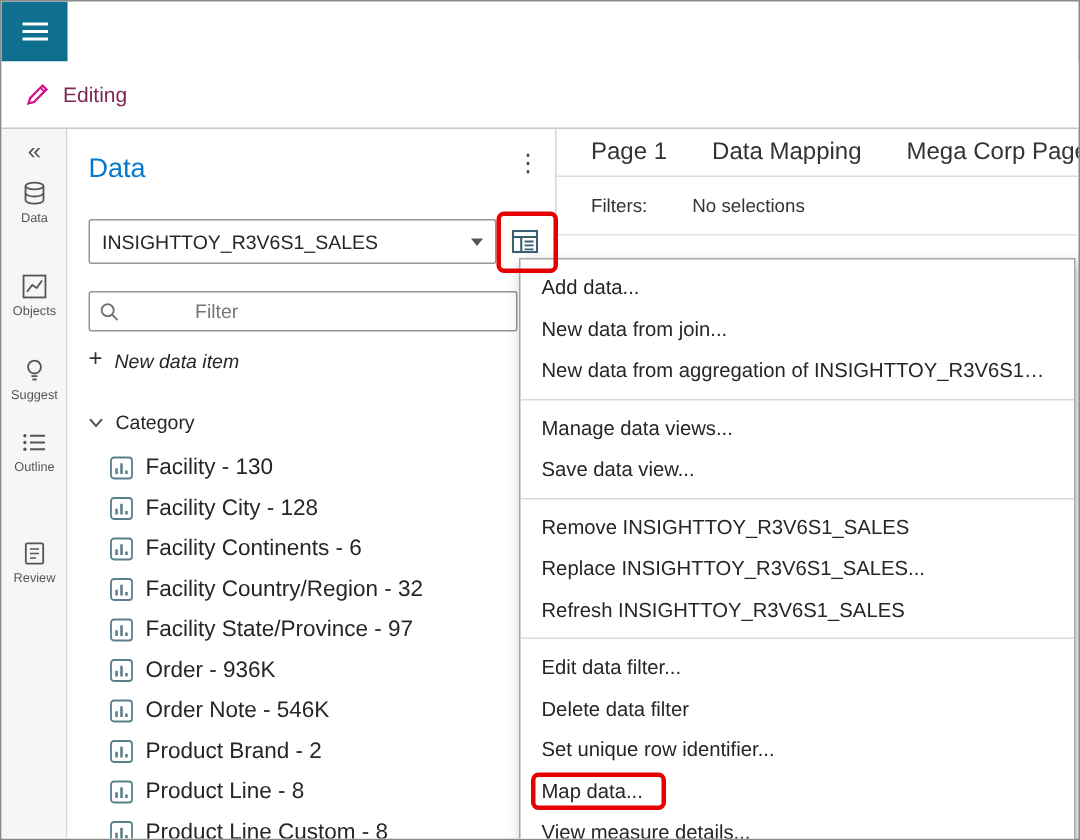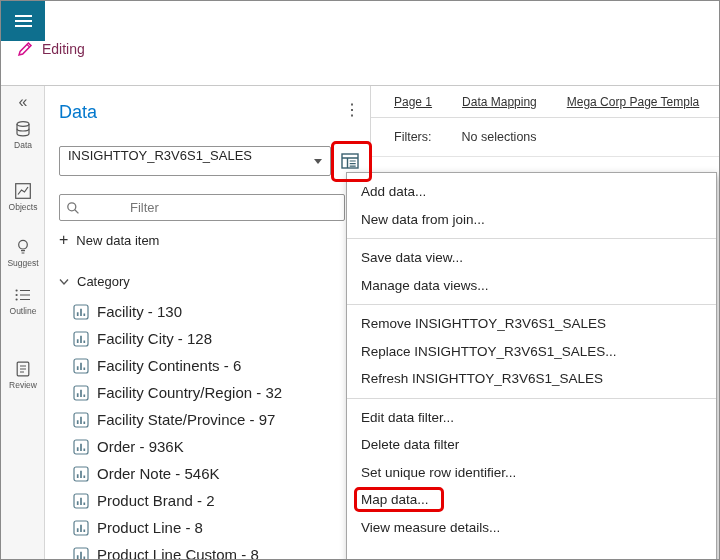--- a/index.html
+++ b/index.html
@@ -5,62 +5,62 @@
   * { margin:0; padding:0; box-sizing:border-box; }
   body { font-family: "Liberation Sans", sans-serif; background:#fff; }
   .screen { position:relative; width:720px; height:560px; border:1px solid #8a8a8a; background:#fff; overflow:hidden; }
 
   
   .appbar-btn { position:absolute; left:0; top:0; width:44px; height:40px; background:#0e6f8e;
     display:flex; flex-direction:column; align-items:center; justify-content:center; gap:3px; cursor:pointer; }
   .hbar { width:17px; height:2px; background:#fff; }
 
   .editing-row { position:absolute; left:0; top:40px; width:720px; height:45px; background:#fff;
-    border-bottom:1px solid #c8c8c8; display:flex; align-items:flex-start; padding-left:16px; gap:9px; }
+    border-bottom:1px solid #c8c8c8; display:flex; align-items:center; padding-left:16px; gap:9px; }
   .editing-label { color:#7d2852; font-size:14px; }
 
   
   .rail { position:absolute; left:0; top:85px; width:44px; height:475px; background:#f6f6f6; border-right:1px solid #d6d6d6; }
   .rail-collapse { position:absolute; top:8px; left:0; width:44px; text-align:center; color:#555; font-size:16px; cursor:pointer; line-height:16px; }
   .rail-item { position:absolute; left:0; width:44px; display:flex; flex-direction:column; align-items:center; gap:2px; cursor:pointer; }
   .rail-item .lbl { font-size:8.5px; color:#555; }
 
   
   .data-panel { position:absolute; left:44px; top:85px; width:326px; height:475px; background:#fff; border-right:1px solid #d6d6d6; }
   .panel-title { position:absolute; left:14px; top:16px; font-size:18px; color:#0378cd; }
   .kebab-btn { position:absolute; right:10px; top:14px; border:none; background:none; font-size:16px; color:#444; cursor:pointer; line-height:20px; }
   .select { position:absolute; left:14px; top:60px; width:272px; height:30px; border:1px solid #949494; border-radius:2px;
-    background:#fff; display:flex; align-items:flex-end; padding:0 24px 12px 8px; cursor:pointer; }
+    background:#fff; display:flex; align-items:center; padding:0 24px 0 8px; cursor:pointer; }
   .select-text { font-size:13px; color:#262626; white-space:nowrap; overflow:hidden; }
   .caret { position:absolute; right:8px; top:12px; width:0; height:0; border-left:4.5px solid transparent; border-right:4.5px solid transparent; border-top:5.5px solid #555; }
 
   .iconbtn-wrap { position:absolute; left:292px; top:61px; width:28px; height:28px; z-index:60; }
   .iconbtn { width:28px; height:28px; border:none; background:none; cursor:pointer; padding:2px; }
   .annot { position:absolute; left:-6px; top:-6px; right:-7px; bottom:-7px; border:3px solid #e60000; border-radius:5px; pointer-events:none; }
 
   .filter-box { position:absolute; left:14px; top:108px; width:286px; height:27px; border:1px solid #949494; border-radius:2px;
     display:flex; align-items:center; padding:0 6px; gap:5px; background:#fff; }
   .filter-input { border:none; outline:none; flex:1; font-size:13px; color:#333; font-family:"Liberation Sans",sans-serif; min-width:0;margin-left:45px; }
   .filter-input::placeholder { color:#767676; opacity:1; }
 
   .new-item-btn { position:absolute; left:14px; top:146px; display:flex; align-items:center; gap:8px; cursor:pointer; }
   .plus-glyph { font-size:16px; color:#333; line-height:16px; }
-  .new-item-label { font-size:13px; color:#262626; }
+  .new-item-label { font-size:13px; color:#262626;font-style:italic; }
 
   .group-header { position:absolute; left:14px; top:188px; display:flex; align-items:center; gap:8px; cursor:pointer; }
   .group-label { font-size:13px; color:#262626; }
 
   .item-list { position:absolute; left:28px; top:212px; width:290px; }
   .data-item { height:27px; display:flex; align-items:center; gap:8px; cursor:pointer; }
   .ditem-label { font-size:15px; color:#262626; white-space:nowrap; }
 
   
   .canvas-tabs { position:absolute; left:370px; top:85px; width:350px; height:32px; display:flex; align-items:center;
     gap:30px; padding-left:23px; border-bottom:1px solid #dcdcdc; overflow:hidden; }
-  .tab { font-size:12px; color:#333; white-space:nowrap; cursor:pointer;text-decoration:underline; }
+  .tab { font-size:16px; color:#333; white-space:nowrap; cursor:pointer; }
   .filters-bar { position:absolute; left:370px; top:117px; width:350px; height:39px; display:flex; align-items:center;
     gap:30px; padding-left:23px; border-bottom:1px solid #e4e4e4; }
   .filters-label, .filters-value { font-size:12.5px; color:#333; }
 
   
   .menu { position:absolute; left:345px; top:171px; width:371px; height:500px; background:#fff;
     border:1px solid #a6a6a6; box-shadow:2px 3px 8px rgba(0,0,0,0.28); z-index:50; padding:5px 0; }
   .menu-item { position:relative; height:27.5px; line-height:27.5px; padding:0 14px; font-size:13.5px; color:#262626;
     cursor:pointer; white-space:nowrap; overflow:hidden; text-overflow:ellipsis; }
   .menu-sep { border-top:1px solid #d9d9d9; margin:5px 0; }
@@ -293,23 +293,24 @@
   </div>
 
   <div class="filters-bar">
     <span class="filters-label">Filters:</span>
     <span class="filters-value">No selections</span>
   </div>
 
   <div class="menu">
     <div class="menu-item">Add data...</div>
     <div class="menu-item">New data from join...</div>
+    <div class="menu-item">New data from aggregation of INSIGHTTOY_R3V6S1_S...</div>
     <div class="menu-sep"></div>
+    <div class="menu-item">Manage data views...</div>
     <div class="menu-item">Save data view...</div>
-    <div class="menu-item">Manage data views...</div>
     <div class="menu-sep"></div>
     <div class="menu-item">Remove INSIGHTTOY_R3V6S1_SALES</div>
     <div class="menu-item">Replace INSIGHTTOY_R3V6S1_SALES...</div>
     <div class="menu-item">Refresh INSIGHTTOY_R3V6S1_SALES</div>
     <div class="menu-sep"></div>
     <div class="menu-item">Edit data filter...</div>
     <div class="menu-item">Delete data filter</div>
     <div class="menu-item">Set unique row identifier...</div>
     <div class="menu-item">
       <span>Map data...</span>

